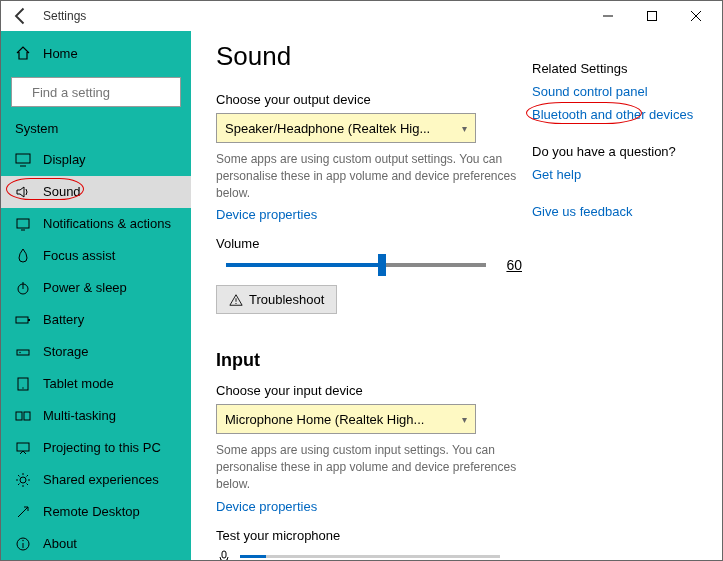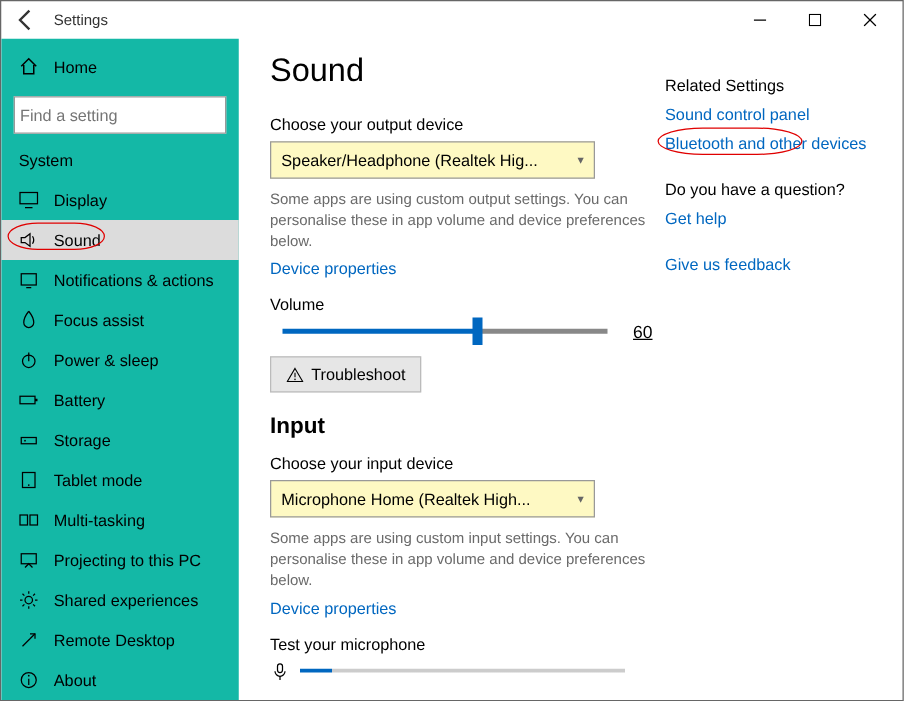--- a/index.html
+++ b/index.html
@@ -50,33 +50,33 @@
     display:flex; align-items:center; gap:12px;
     padding: 6px 0 6px 14px; cursor:pointer;
     font-size: 13px;
   }
   .search {
     margin: 10px 10px 12px 10px;
     height: 30px;
     border: 1px solid #999;
     background: #fff;
     display:flex; align-items:center;
-    padding: 0 4px;
+    padding: 0 20px;
   }
   .search input {
     border:none; outline:none; flex:1; font-size:13px; background:transparent;
     color:#666;
   }
   .groupheading {
     padding: 2px 14px 8px 14px;
     font-weight: 400;
     font-size: 13px;
   }
   .navitem {
-    display:flex; align-items:center; gap:12px;
+    display:flex; gap:12px;
     padding: 8px 0 8px 14px;
     cursor:pointer;
     font-size: 13px;
     position: relative;
   }
   .navitem.selected { background: #dcdcdc; }
   .navitem svg, .home svg { width:16px; height:16px; flex:0 0 16px; }
 
   .content {
     flex: 1;
@@ -143,21 +143,21 @@
     cursor:pointer;
   }
   .volval { font-size: 14px; margin-left:10px; }
   .btn {
     border: 1px solid #bbb;
     background: #e6e6e6;
     padding: 6px 12px;
     font-size: 13px;
     display:inline-flex; align-items:center; gap:6px;
     cursor:pointer;
-    margin-bottom: 4px;
+    margin-bottom: 24px;
   }
   .btn svg { width:14px; height:14px; }
   .mictest {
     display:flex; align-items:center; gap:8px;
     margin: 6px 0 12px 0;
   }
   .mictest svg { width:16px; height:16px; }
   .micbar {
     flex: 0 0 260px; height: 3px;
     background: linear-gradient(to right, #0067c0 0, #0067c0 10%, #ccc 10%, #ccc 100%);

